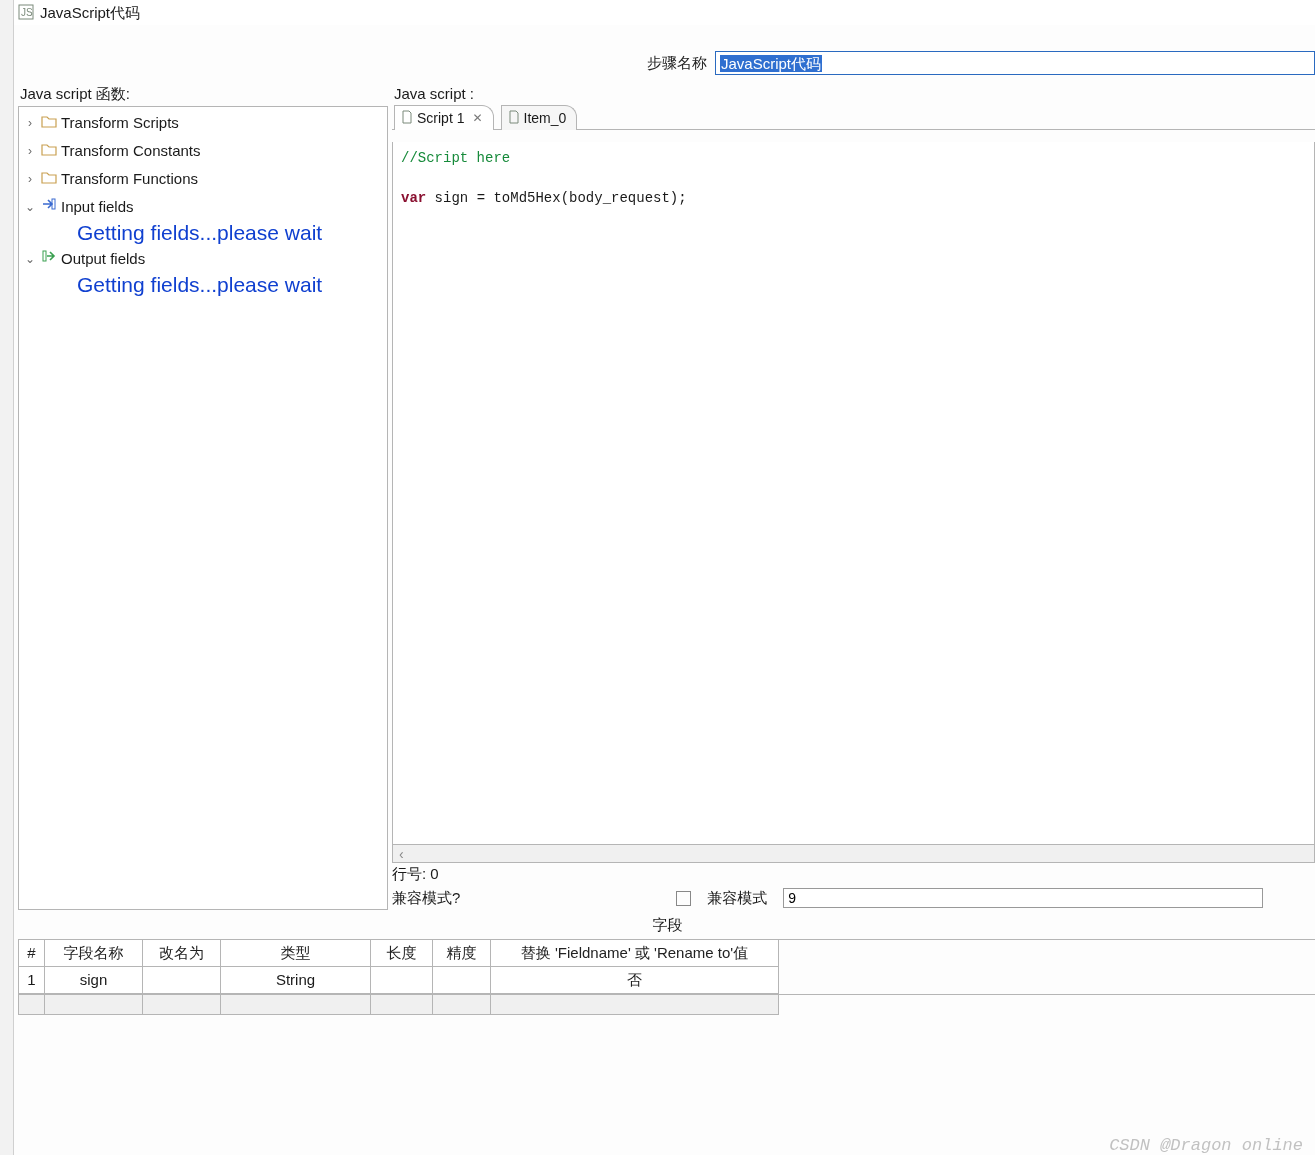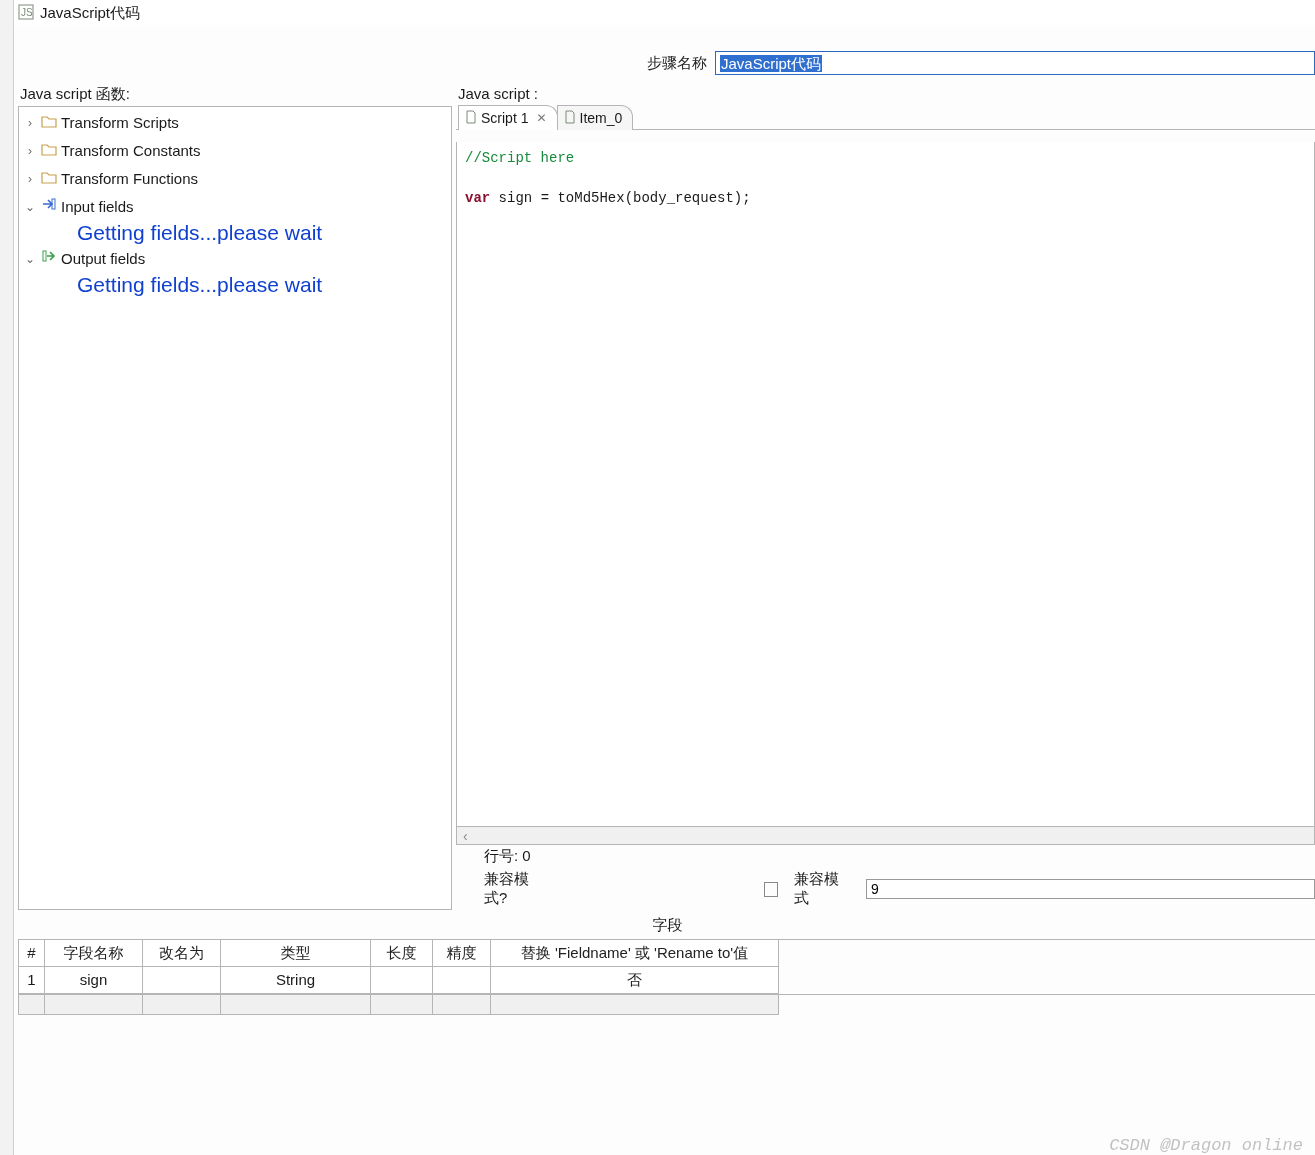--- a/index.html
+++ b/index.html
@@ -46,21 +46,21 @@
       background: #2f6fd0;
       color: #fff;
       padding: 0 1px;
     }
     .main-row {
       display: flex;
       align-items: stretch;
       padding: 0 0 0 18px;
     }
     .left-col {
-      width: 434px;
+      width: 370px;
       display: flex;
       flex-direction: column;
     }
     .panel-label {
       font-size: 15px;
       padding: 6px 0 2px 2px;
       color: #1a1a1a;
     }
     .tree-box {
       border: 1px solid #b5b5b5;
@@ -93,21 +93,21 @@
       display: flex;
       flex-direction: column;
       margin-left: 4px;
     }
     .tab-strip {
       display: flex;
       align-items: flex-end;
       border-bottom: 1px solid #b5b5b5;
       padding-left: 2px;
       height: 26px;
-      gap: 0;
+      gap: 8px;
     }
     .tab {
       display: flex;
       align-items: center;
       border: 1px solid #b5b5b5;
       border-bottom: none;
       background: #f6f6f6;
       padding: 2px 10px 2px 6px;
       font-size: 14px;
       border-top-right-radius: 12px;
@@ -148,23 +148,22 @@
       padding-left: 6px;
       color: #888;
       font-size: 14px;
     }
     .status-row {
       display: flex;
       align-items: center;
       font-size: 15px;
       padding: 2px 0;
       gap: 4px;
-      margin-left: 28px;
-    }
-    .status-row.second { gap: 16px; justify-content: space-between; }
+    }
+    .status-row.second { gap: 16px; }
     .checkbox {
       width: 15px; height: 15px;
       border: 1px solid #888;
       display: inline-block;
       margin-left: 200px;
     }
     .opt-input {
       border: 1px solid #999;
       width: 480px;
       height: 20px;

